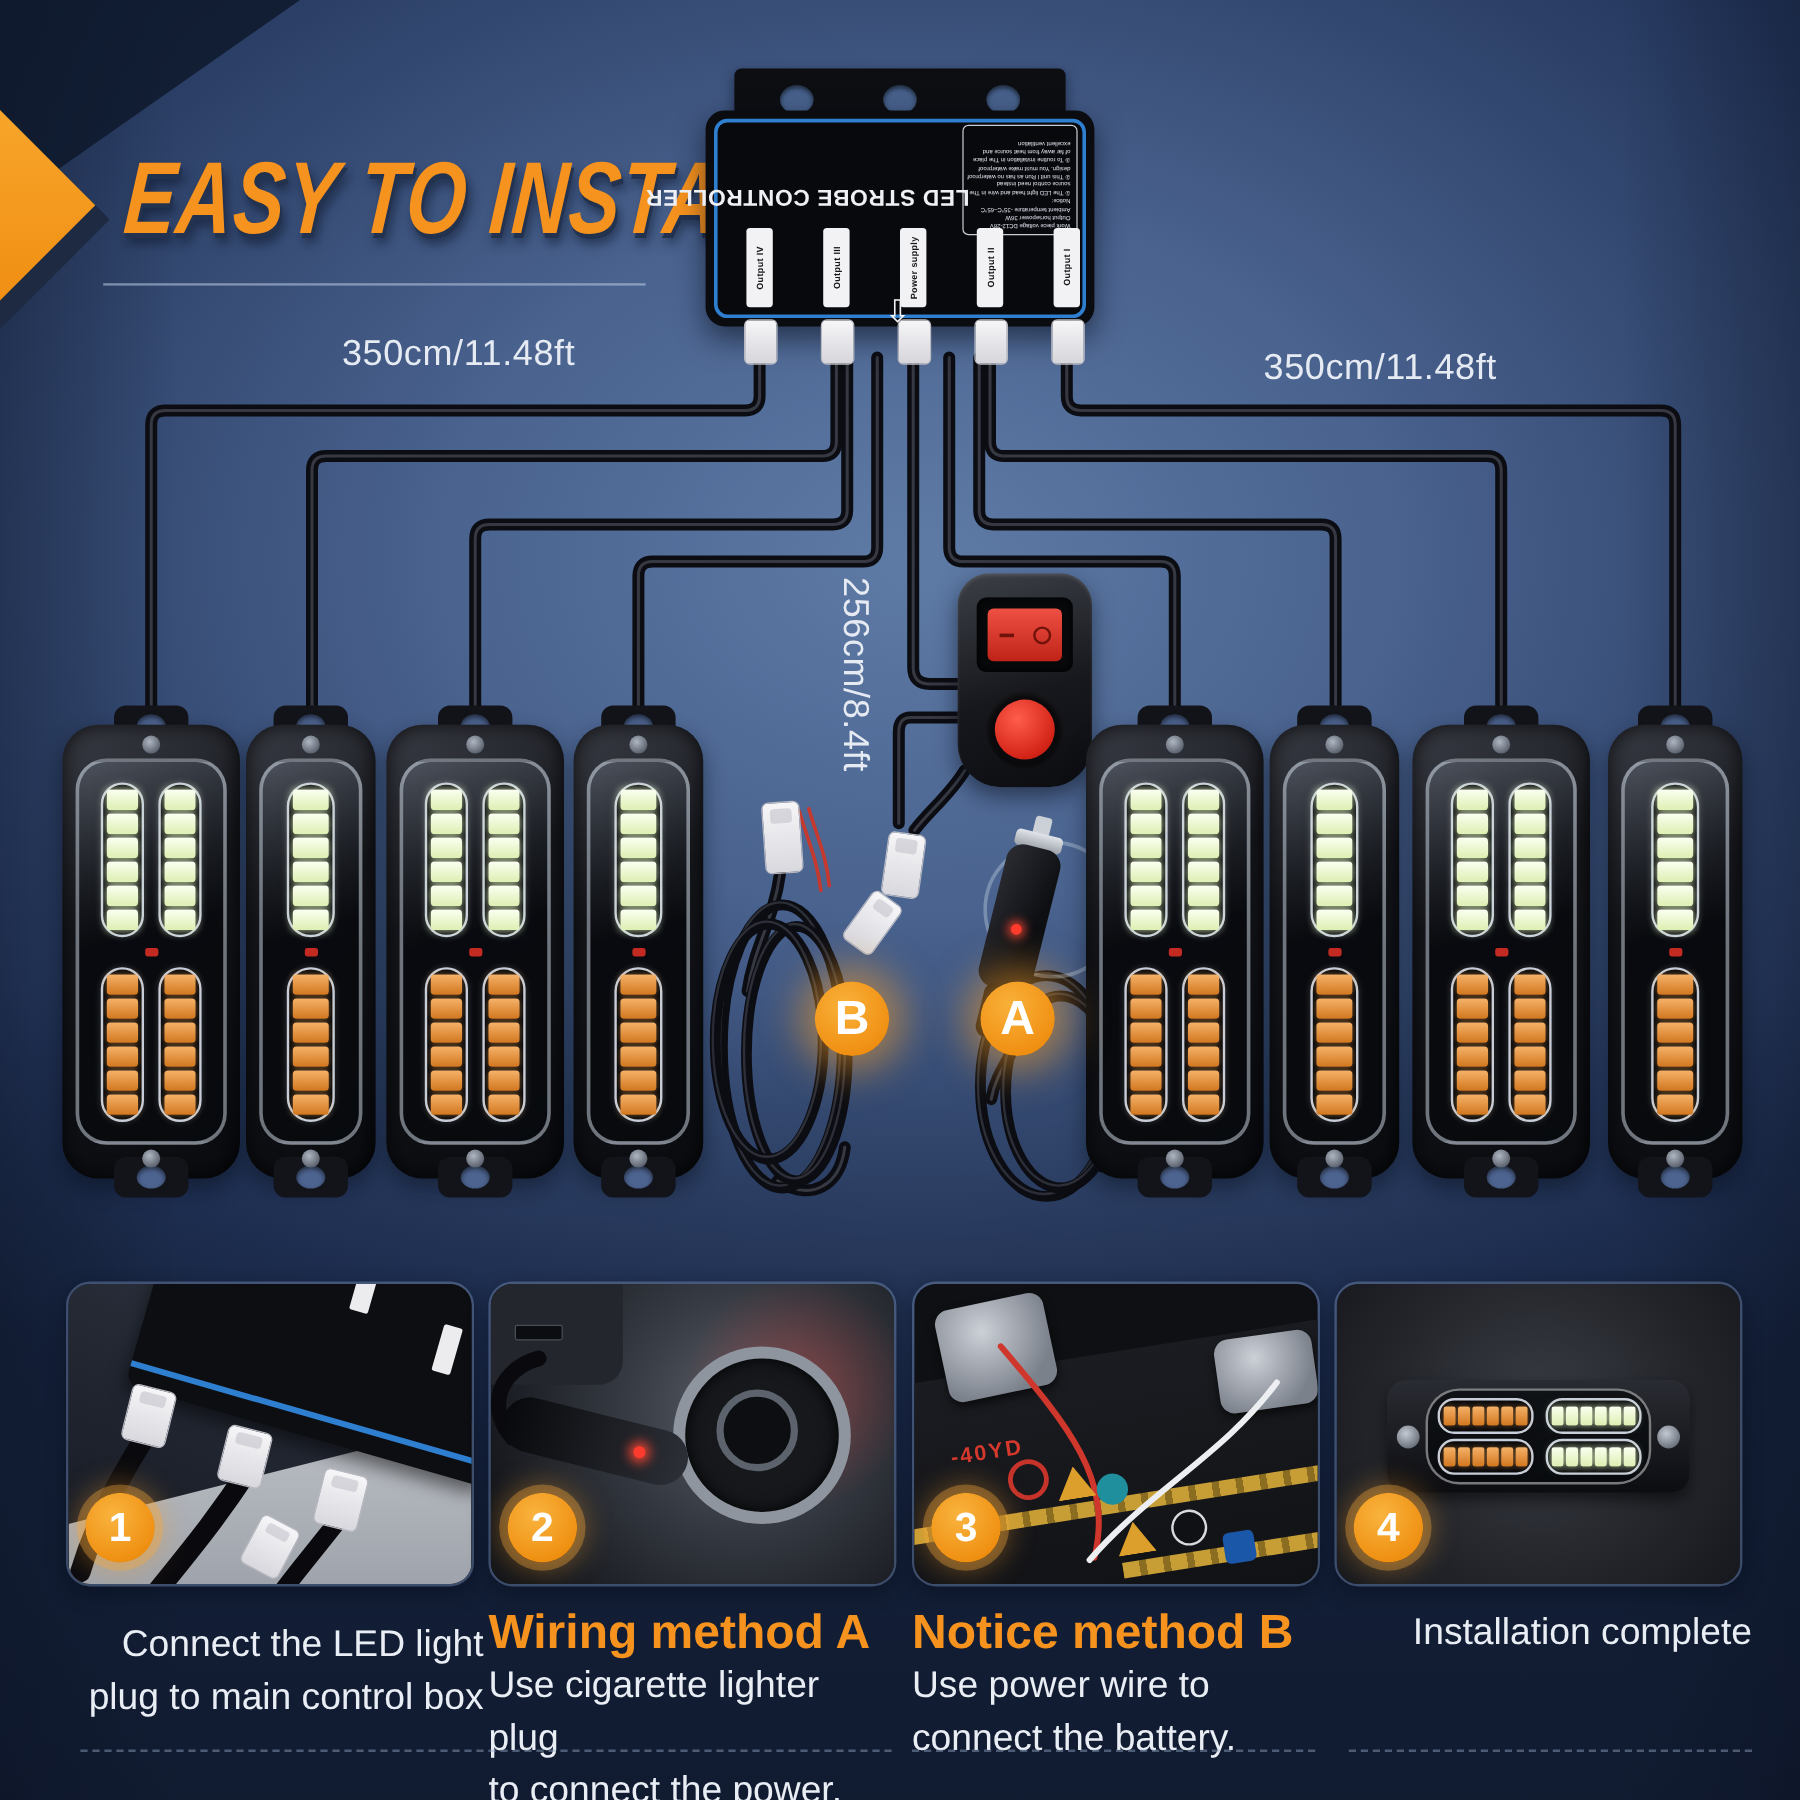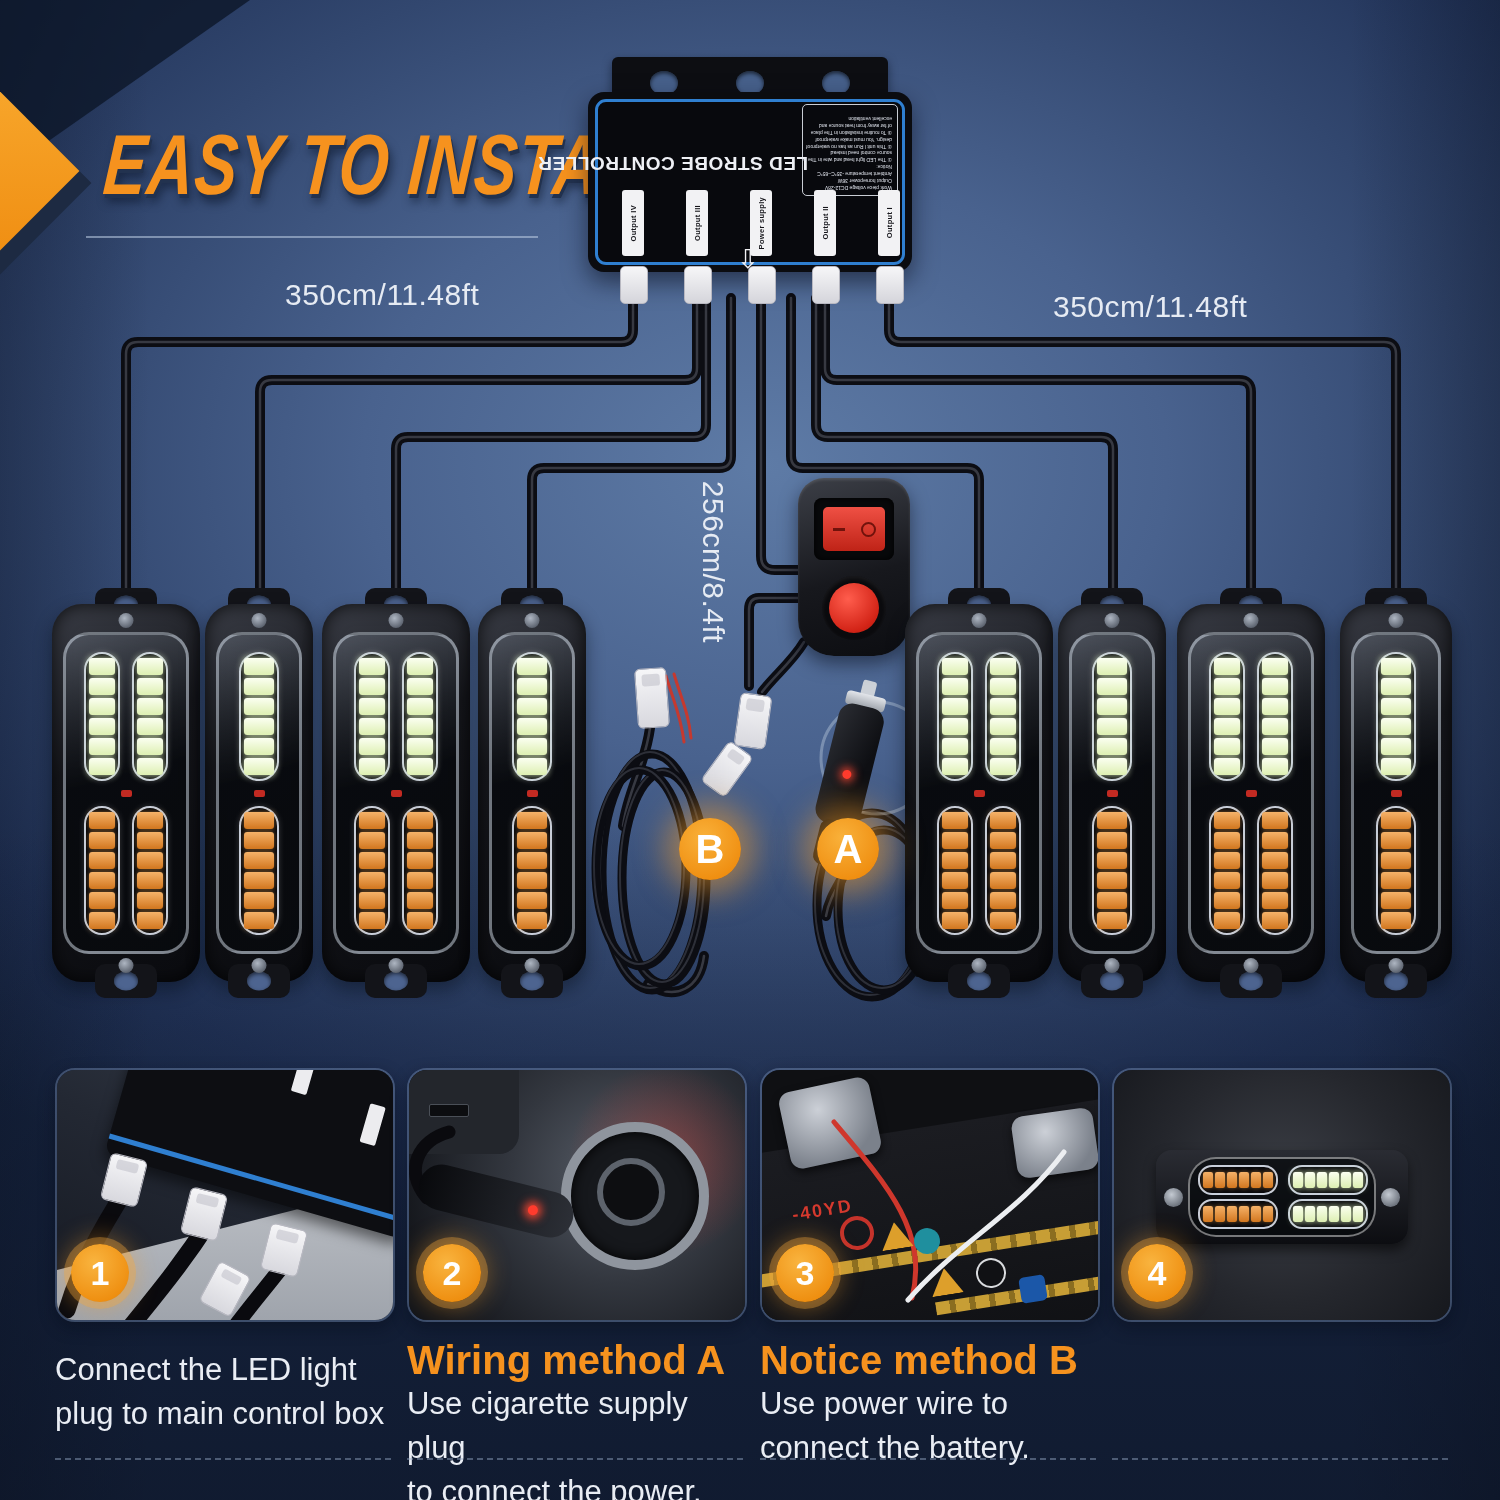--- a/index.html
+++ b/index.html
@@ -159,21 +159,21 @@
   .pc4-lens{position:absolute;left:32px;right:32px;top:7px;bottom:7px;border-radius:28px;border:2px solid rgba(255,255,255,.45);
     display:grid;grid-template-columns:1fr 1fr;gap:4px 10px;padding:6px 8px;box-sizing:border-box;background:rgba(6,8,12,.7);}
   .hstrip{border:2px solid #c8cfdb;border-radius:14px;background:#08090d;display:flex;gap:2px;align-items:center;justify-content:center;padding:2px 3px;}
   .hled{width:10px;height:16px;border-radius:2px;}
 
   
   .cap{position:absolute;top:1338px;width:336px;height:130px;z-index:3;color:#e9edf4;}
   .cap-title{font-size:40px;font-weight:bold;color:#f6921e;line-height:44px;}
   .cap-line{font-size:31px;line-height:44px;}
   .cap-dash{position:absolute;left:0;right:0;top:120px;border-top:2px dashed rgba(150,170,200,.45);}
-  .cap-center{text-align:left;}
+  .cap-center{text-align:right;margin-left:12px;}
   .cap-pad{padding-top:10px;}
 </style>
 </head>
 <body>
 
 <div id="canvas">
 
   <div class="abs corner-wedge"></div>
   <div class="abs diamond-shadow"></div>
   <div class="abs diamond"></div>
@@ -754,27 +754,28 @@
   </div>
 
   <div class="cap cap-center" style="left:55px;">
     <div class="cap-pad"></div>
     <div class="cap-line">Connect the LED light</div>
     <div class="cap-line">plug to main control box</div>
     <div class="cap-dash"></div>
   </div>
   <div class="cap" style="left:407px;">
     <div class="cap-title">Wiring method A</div>
-    <div class="cap-line">Use cigarette supply plug</div>
+    <div class="cap-line">Use cigarette lighter plug</div>
     <div class="cap-line">to connect the power.</div>
     <div class="cap-dash"></div>
   </div>
   <div class="cap" style="left:760px;">
     <div class="cap-title">Notice method B</div>
     <div class="cap-line">Use power wire to</div>
     <div class="cap-line">connect the battery.</div>
     <div class="cap-dash"></div>
   </div>
   <div class="cap cap-center" style="left:1112px;">
+    <div class="cap-line">Installation complete</div>
     <div class="cap-dash"></div>
   </div>
 
 </div>
 
 </body></html>

